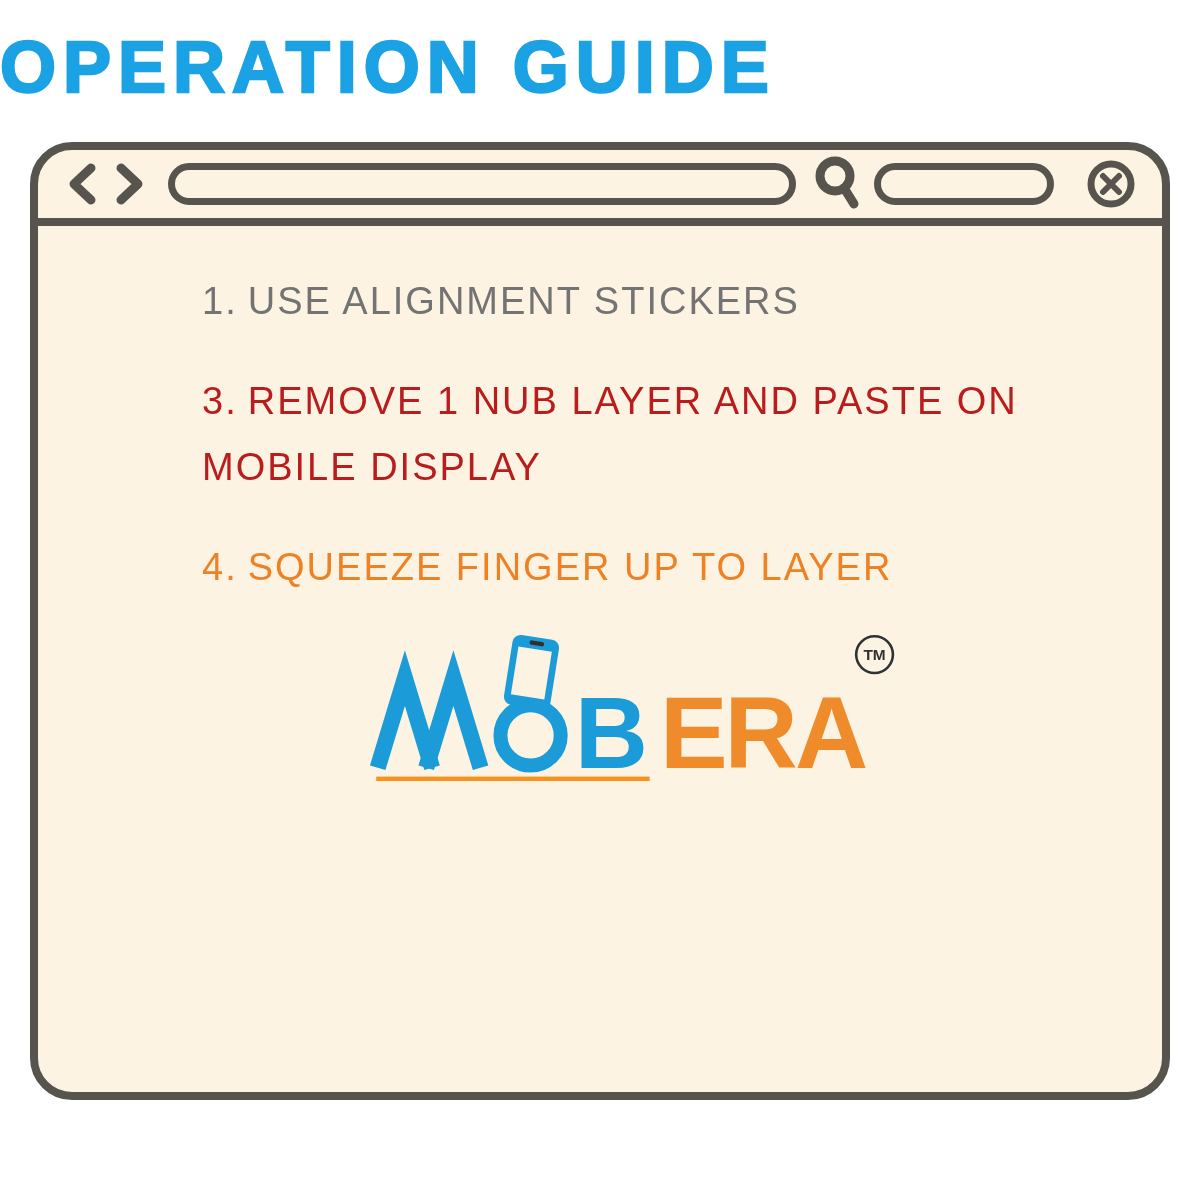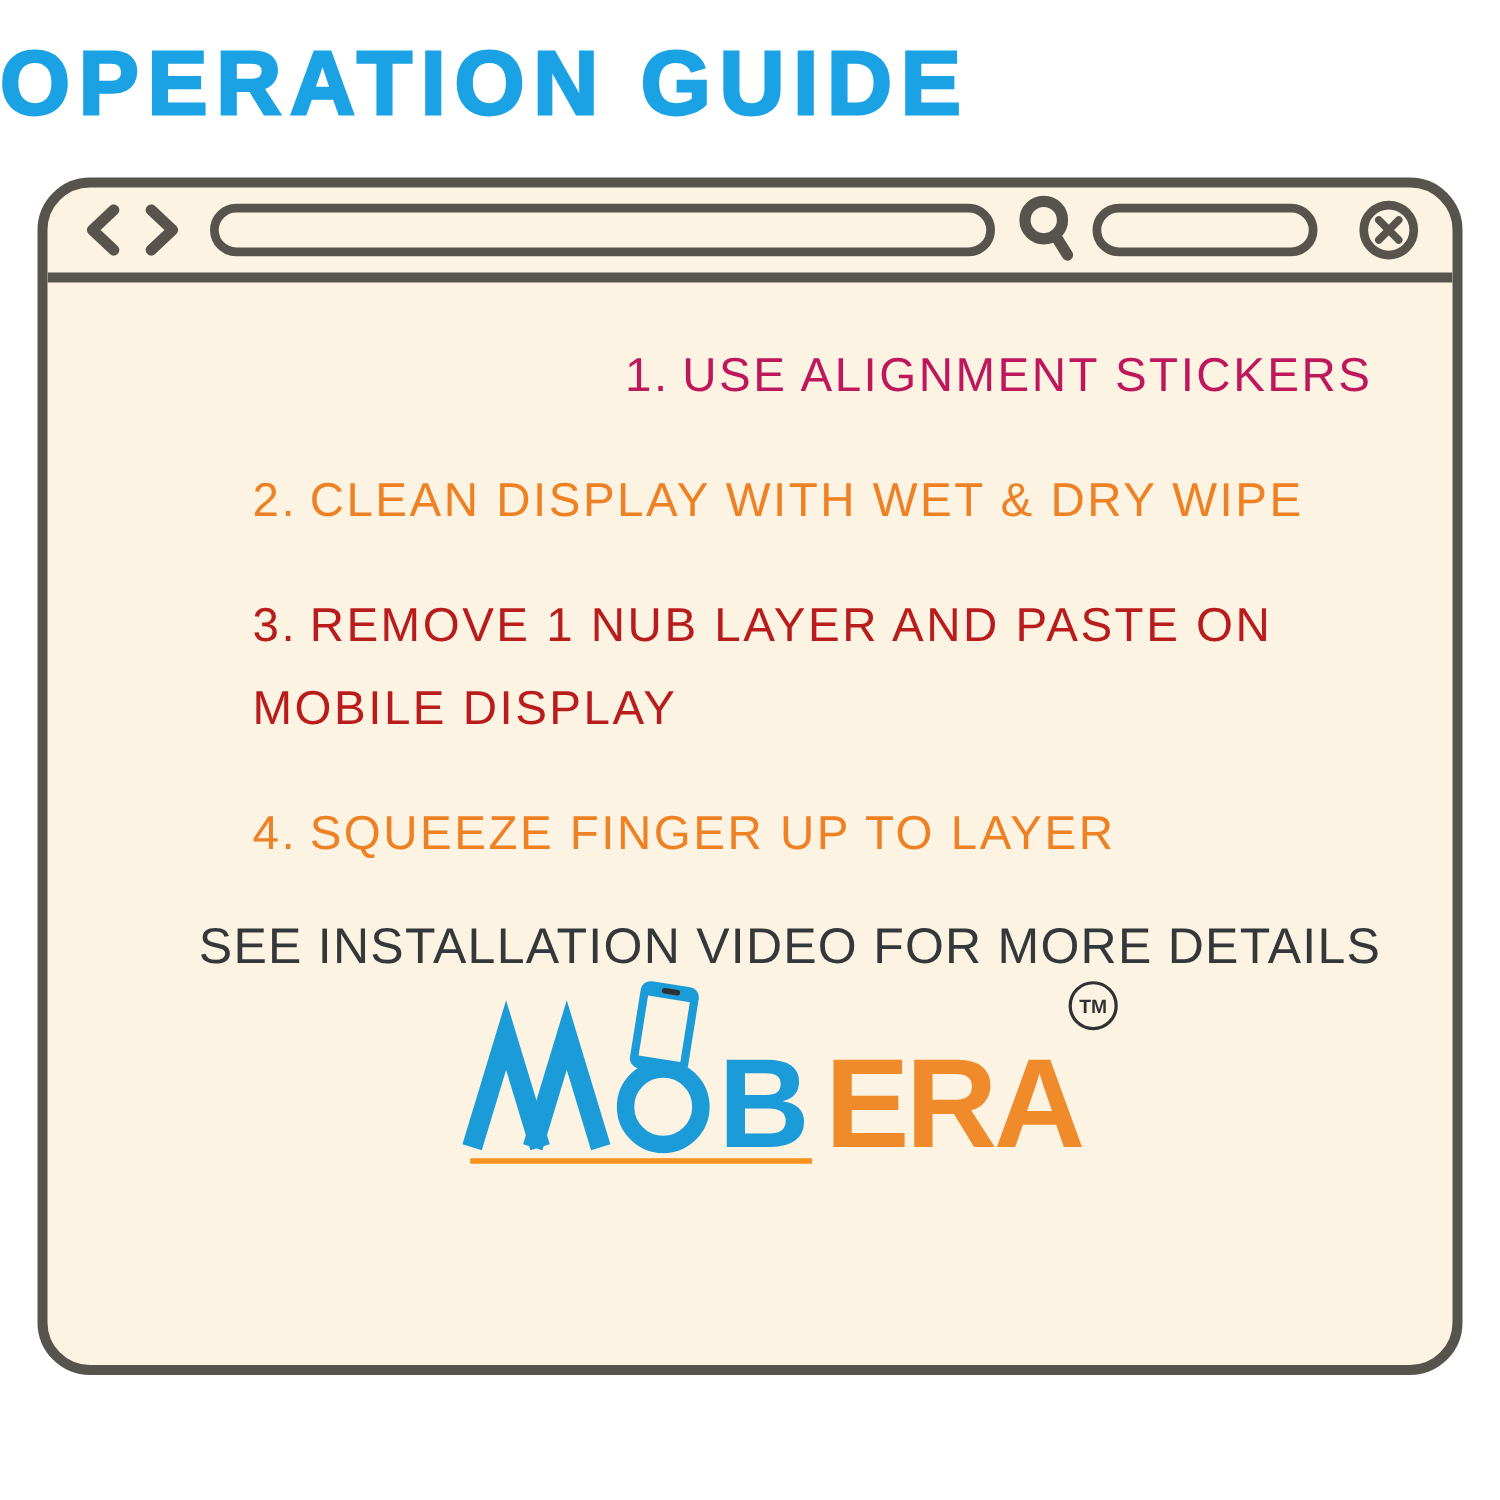--- a/index.html
+++ b/index.html
@@ -115,27 +115,25 @@
     <div class="close-btn">
       <svg width="50" height="50" viewBox="0 0 50 50">
         <circle class="stroke-line" stroke-width="7" cx="25" cy="25" r="20"></circle>
         <path class="stroke-line" stroke-width="6" d="M17 17 L33 33 M33 17 L17 33"></path>
       </svg>
     </div>
   </div>
 
   <div class="content">
     <ol class="steps">
-        <li class="step" style="color: #be185d; text-align: right;"><span class="step-num">1.</span><span>USE ALIGNMENT STICKERS</span></li>
-        <li class="step" style="color: rgb(239, 129, 37);"><span class="step-num">2.</span><span>CLEAN DISPLAY WITH WET &amp; DRY WIPE</span></li>
+        <li class="step" style="color: #737373;"><span class="step-num">1.</span><span>USE ALIGNMENT STICKERS</span></li>
         <li class="step" style="color: #b91c1c;"><span class="step-num">3.</span><span>REMOVE 1 NUB LAYER AND PASTE ON MOBILE DISPLAY</span></li>
         <li class="step" style="color: rgb(239, 129, 37);"><span class="step-num">4.</span><span>SQUEEZE FINGER UP TO LAYER</span></li>
       </ol>
 
-    <p class="footer-note">SEE INSTALLATION VIDEO FOR MORE DETAILS</p>
 
     <div class="logo-wrap">
       <svg width="530" height="147" viewBox="0 -30 720 200">
 
         <path d="M14 152 L51 30 L88 152" fill="none" stroke="var(--logo-blue)" stroke-width="22"></path>
         <path d="M80 152 L117 30 L154 152" fill="none" stroke="var(--logo-blue)" stroke-width="22"></path>
 
         <g transform="rotate(9 222 30)">
           <rect x="190" y="-26" width="64" height="96" rx="11" fill="var(--logo-blue)"></rect>
           <rect x="199" y="-10" width="46" height="66" fill="var(--window-bg)"></rect>

